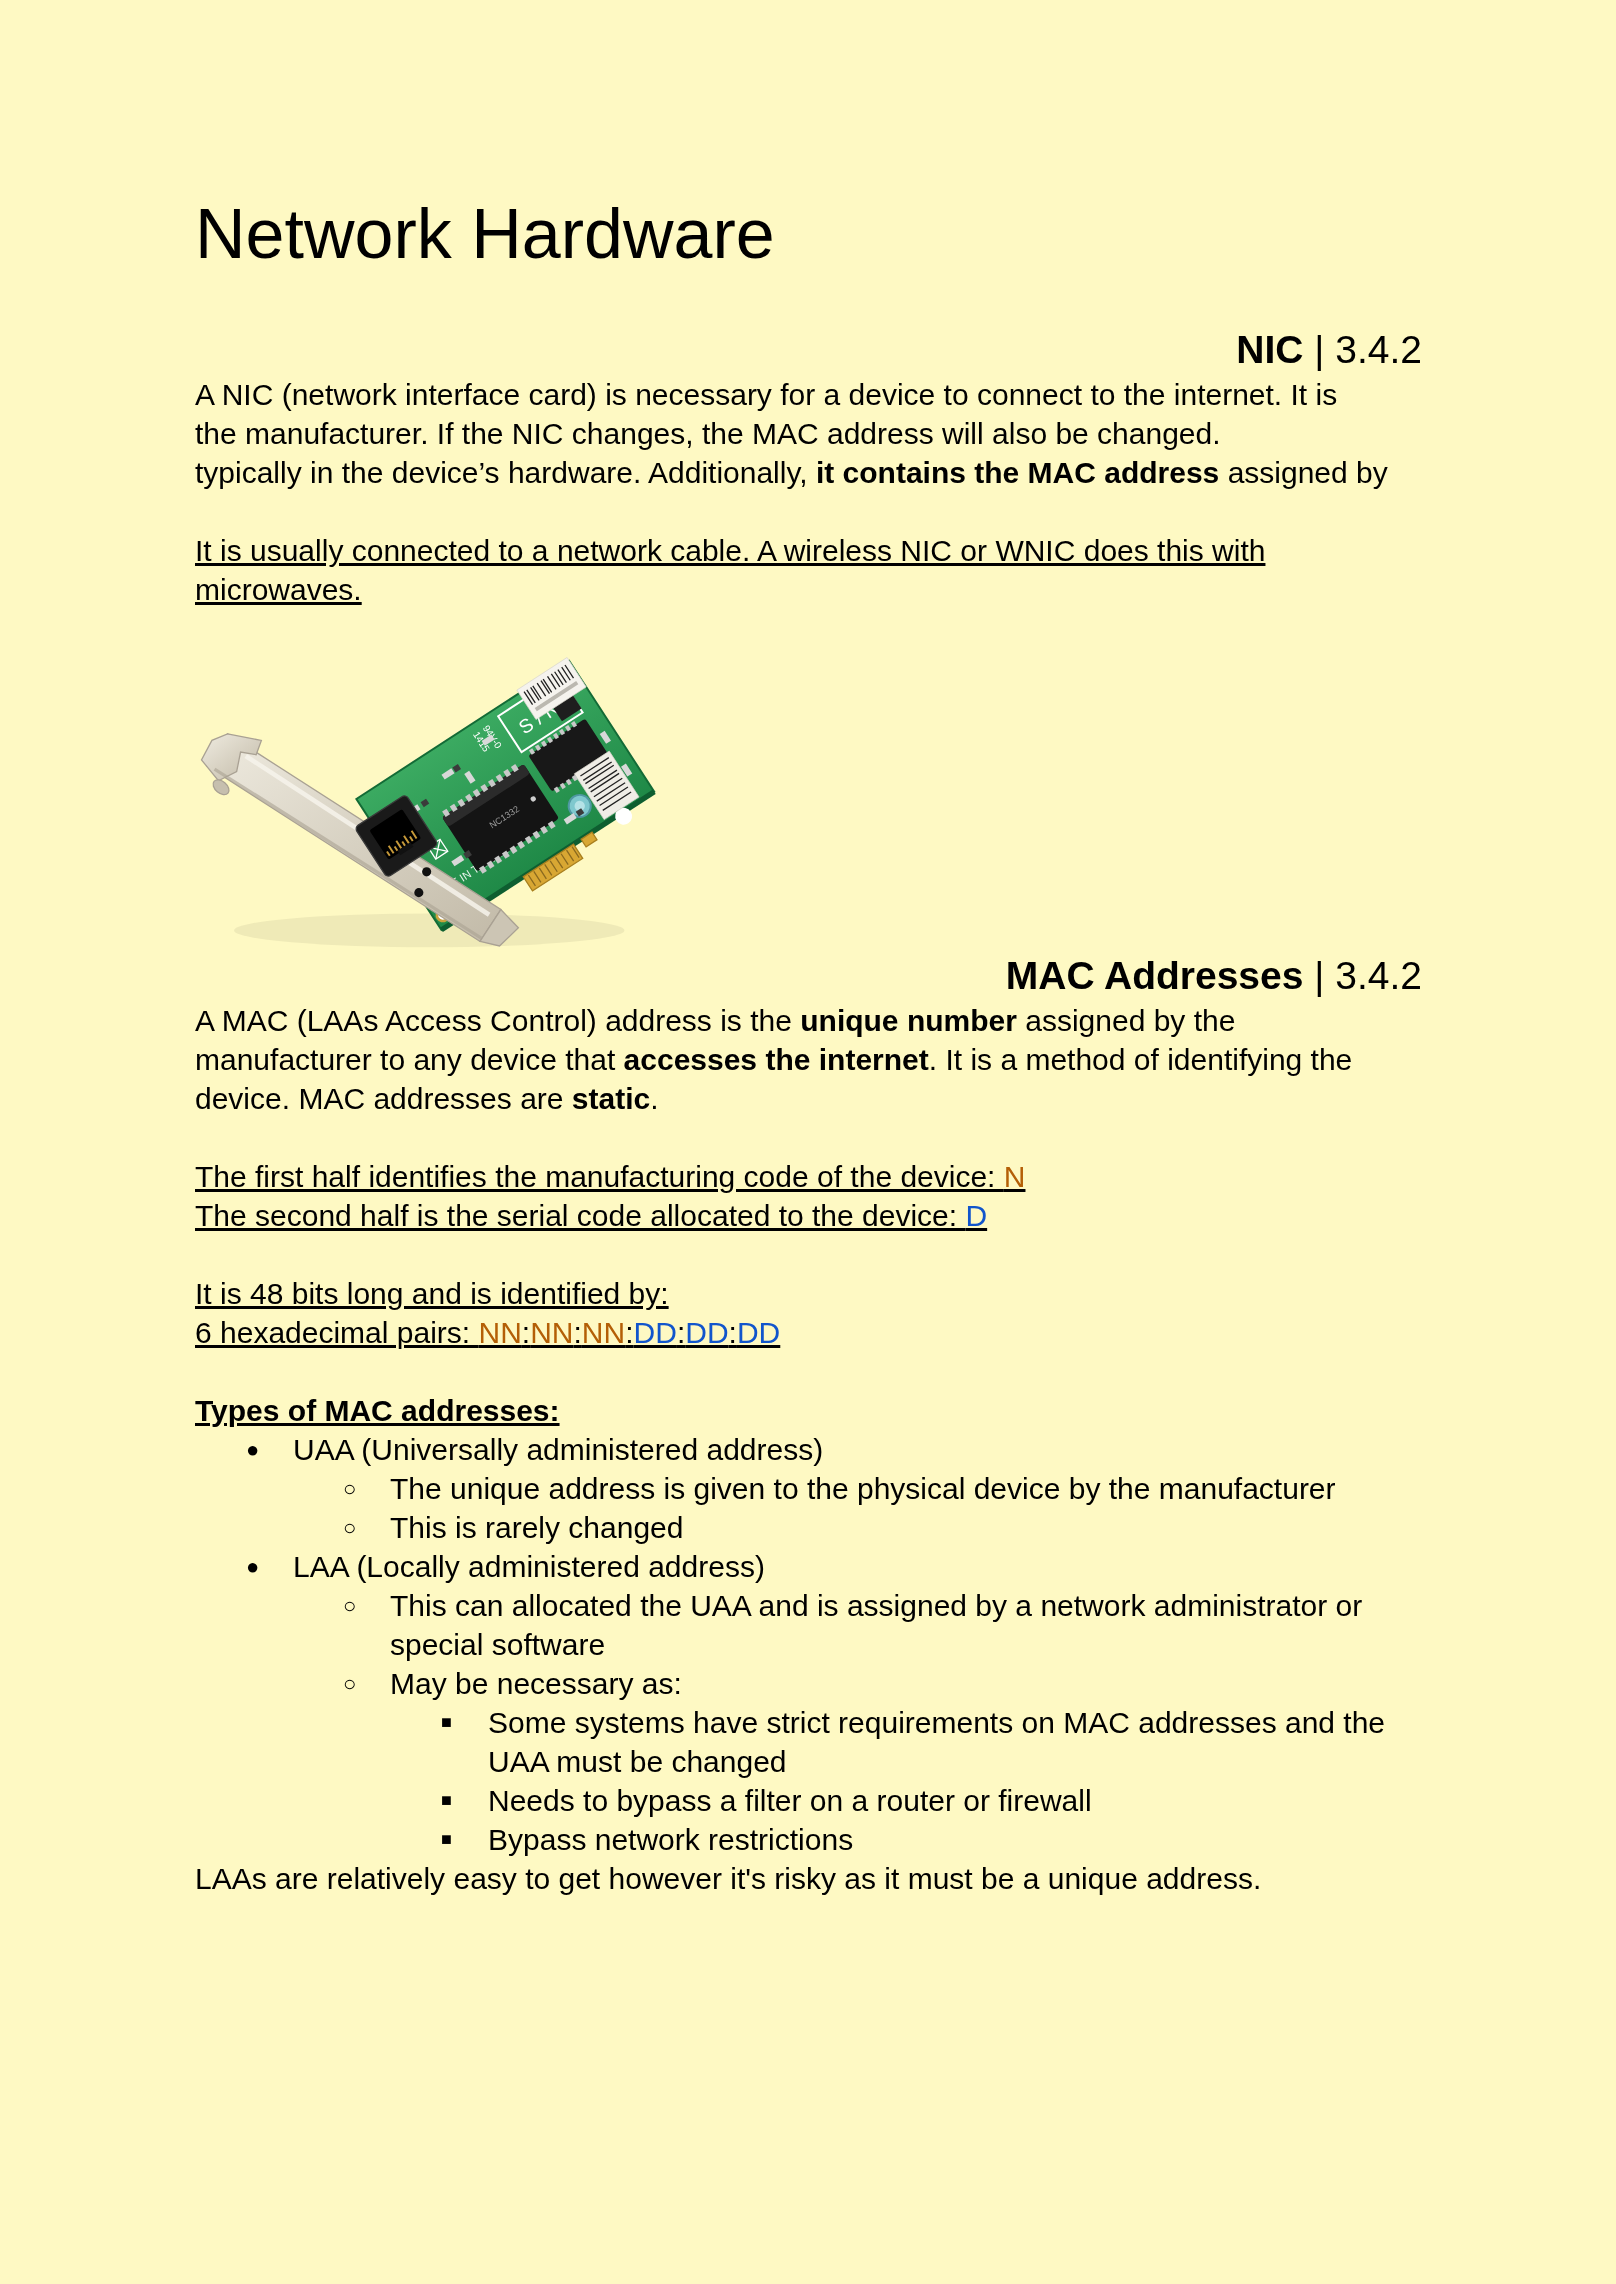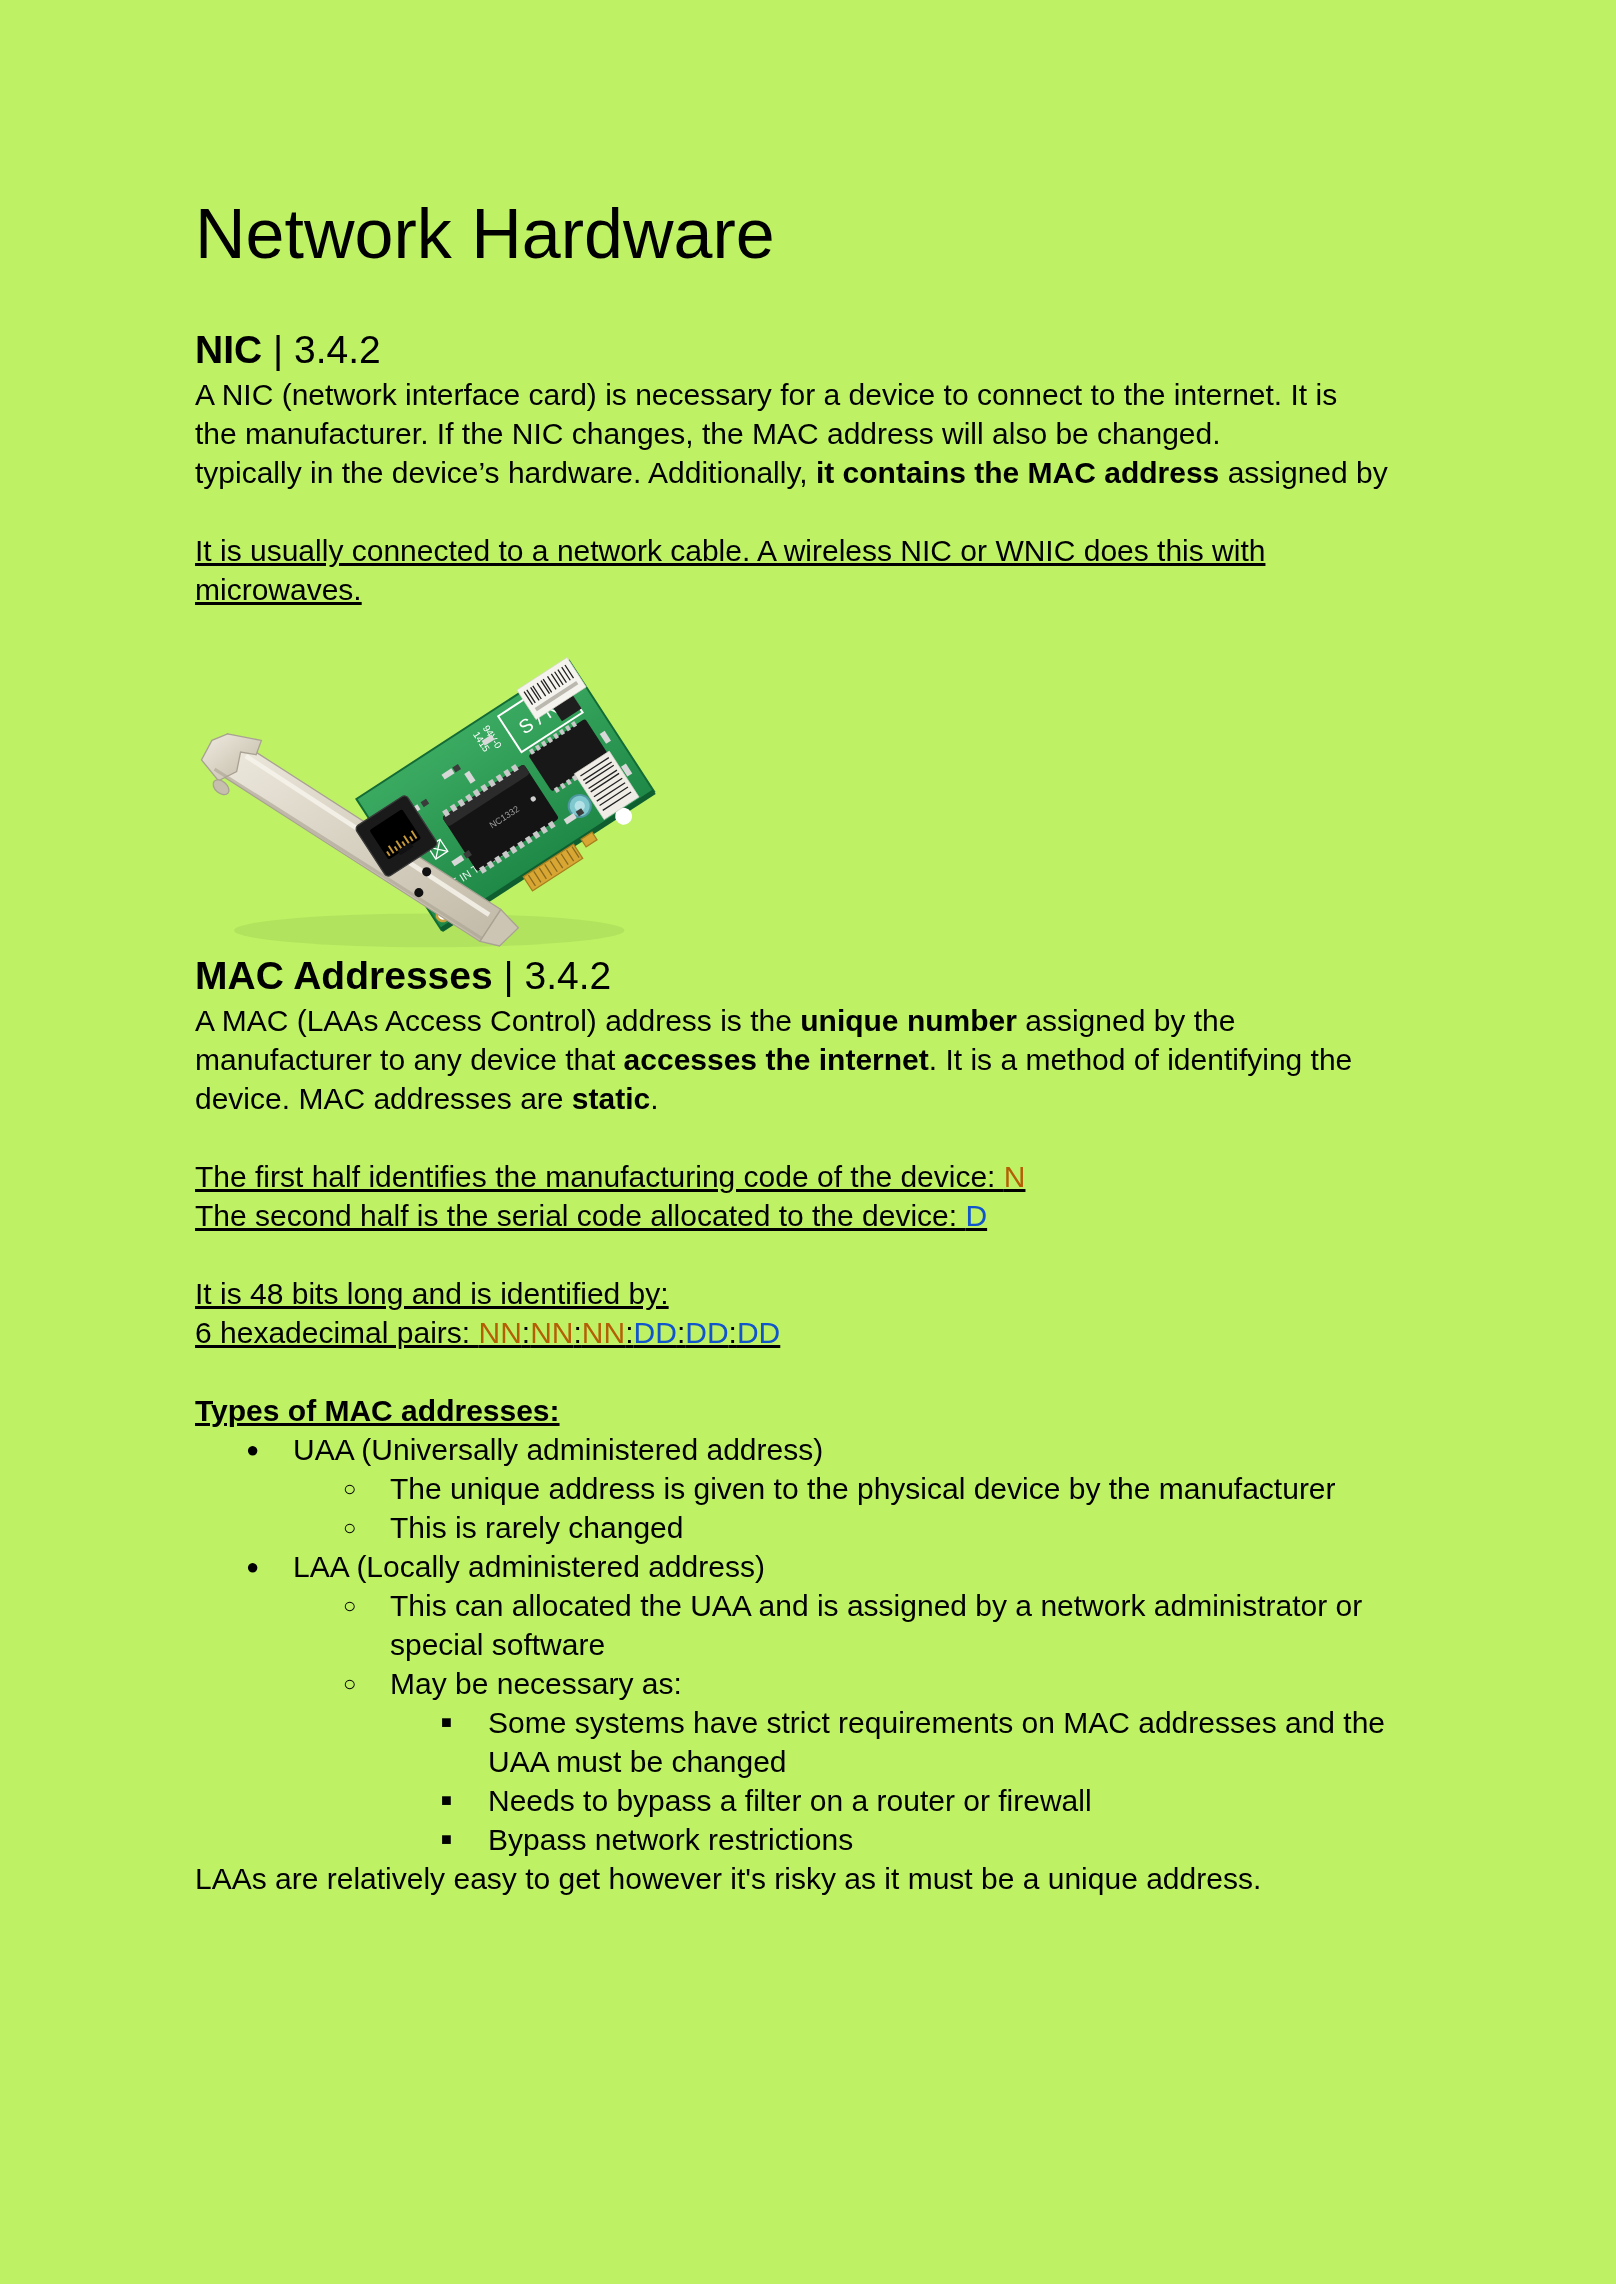--- a/index.html
+++ b/index.html
@@ -1,33 +1,33 @@
 <!DOCTYPE html>
 <html style="font-size:10.4px"><head>
 <meta charset="utf-8">
 <style>
   html,body{margin:0;padding:0;background:#ffffff;}
   .page{
     position:relative;
     width:1617px;
     height:2284px;
-    background:#bef264;
+    background:#fef9c3;
     font-family:"Liberation Sans","DejaVu Sans",sans-serif;
     color:#000000;
     overflow:hidden;
   }
   .content{position:absolute;left:195px;top:0;width:1227px;}
   .doc-title{
     margin-top:193px;
     font-size:70px;
     line-height:83px;
     font-weight:400;
     white-space:nowrap;
   }
-  .heading{font-size:39px;line-height:51px;white-space:nowrap;}
+  .heading{font-size:39px;line-height:51px;white-space:nowrap;text-align:right;}
   .heading .hb{font-weight:700;}
   .h-nic{margin-top:48px;}
   .h-mac{}
   .bline{font-size:30px;line-height:39px;white-space:nowrap;}
   .bline b{font-weight:700;}
   .gap60{margin-top:39px;text-decoration:underline;}
   .types-heading{font-weight:700;}
   .orange{color:#B45F06;}
   .blue{color:#1155CC;}
   .plain{color:#000000;}

